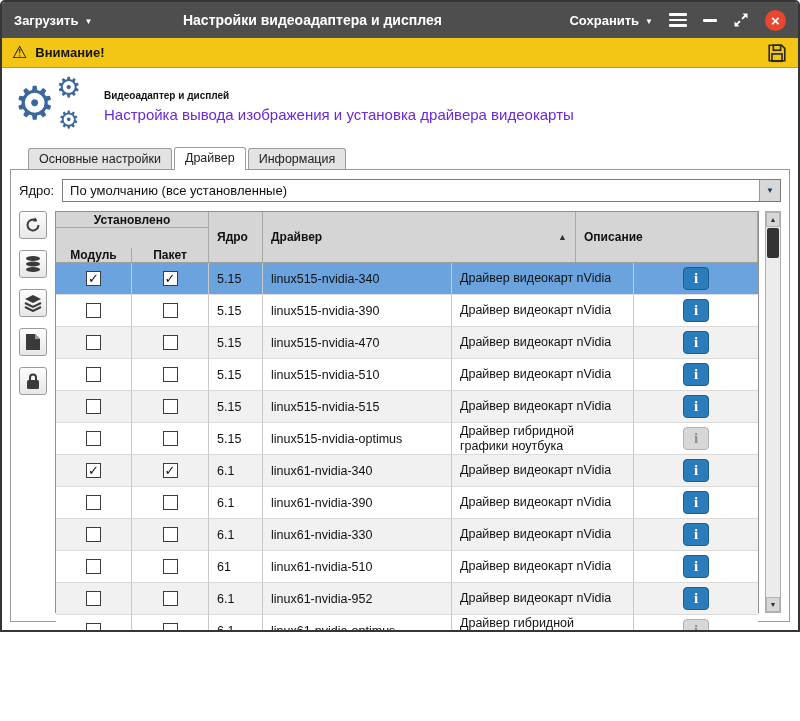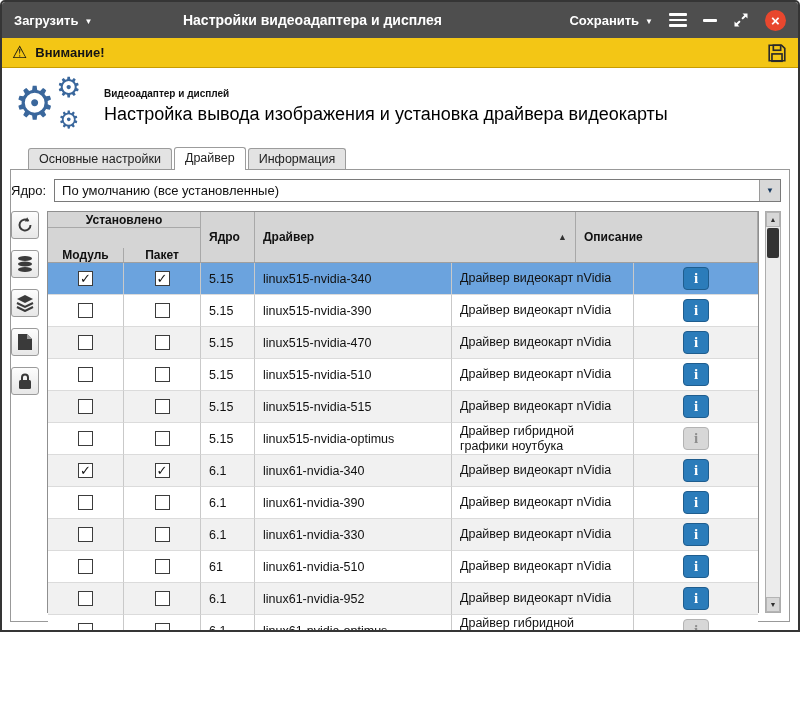--- a/index.html
+++ b/index.html
@@ -33,31 +33,31 @@
   .floppy { display: flex; cursor: pointer; }
 
   
   .appheader { flex: 0 0 76px; display: flex; align-items: center; gap: 14px; padding: 6px 12px; background: #fff; }
   .gears { position: relative; width: 76px; height: 64px; flex: 0 0 76px; }
   .gear { position: absolute; color: #3a679c; line-height: 1; }
   .gear.g1 { font-size: 46px; left: 0; top: 6px; }
   .gear.g2 { font-size: 28px; left: 42px; top: 0; }
   .gear.g3 { font-size: 24px; left: 44px; top: 34px; }
   .app-title { font-size: 10px; font-weight: bold; margin-bottom: 5px; }
-  .app-subtitle { font-size: 18px; color: #000000; text-align: center; }
+  .app-subtitle { font-size: 15px; color: #6d28d9; text-align: center; }
 
   
   .tabs { flex: 0 0 25px; display: flex; align-items: flex-end; padding-left: 26px; gap: 2px; }
   .tab { padding: 3px 10px 4px; font-size: 12.5px; background: #e3e3e3; border: 1px solid #9c9c9c;
          border-bottom: none; border-radius: 3px 3px 0 0; cursor: pointer; margin-bottom: -1px; color: #222; }
   .tab.active { background: #fff; z-index: 3; position: relative; padding-bottom: 5px; }
 
   
   .panel { flex: 1; min-height: 0; border: 1px solid #999; margin: 0 8px 8px 8px; background: #fff;
-           padding: 9px 8px 8px 0; display: flex; flex-direction: column; position: relative; z-index: 2; }
+           padding: 9px 8px 8px 8px; display: flex; flex-direction: column; position: relative; z-index: 2; }
 
   .kernel-row { flex: 0 0 23px; display: flex; align-items: center; gap: 8px; font-size: 13px; }
   .combobox { flex: 1; height: 23px; border: 1px solid #7a7a7a; background: #fff; display: flex;
               align-items: center; font-size: 13px; padding-left: 7px; cursor: pointer; }
   .combo-btn { margin-left: auto; width: 21px; height: 100%; background: #d8d8d8;
                border-left: 1px solid #9a9a9a; display: flex; align-items: center; justify-content: center;
                font-size: 8px; color: #17395f; }
 
   .main-area { flex: 1; min-height: 0; display: flex; gap: 6px; margin-top: 9px; }
 

